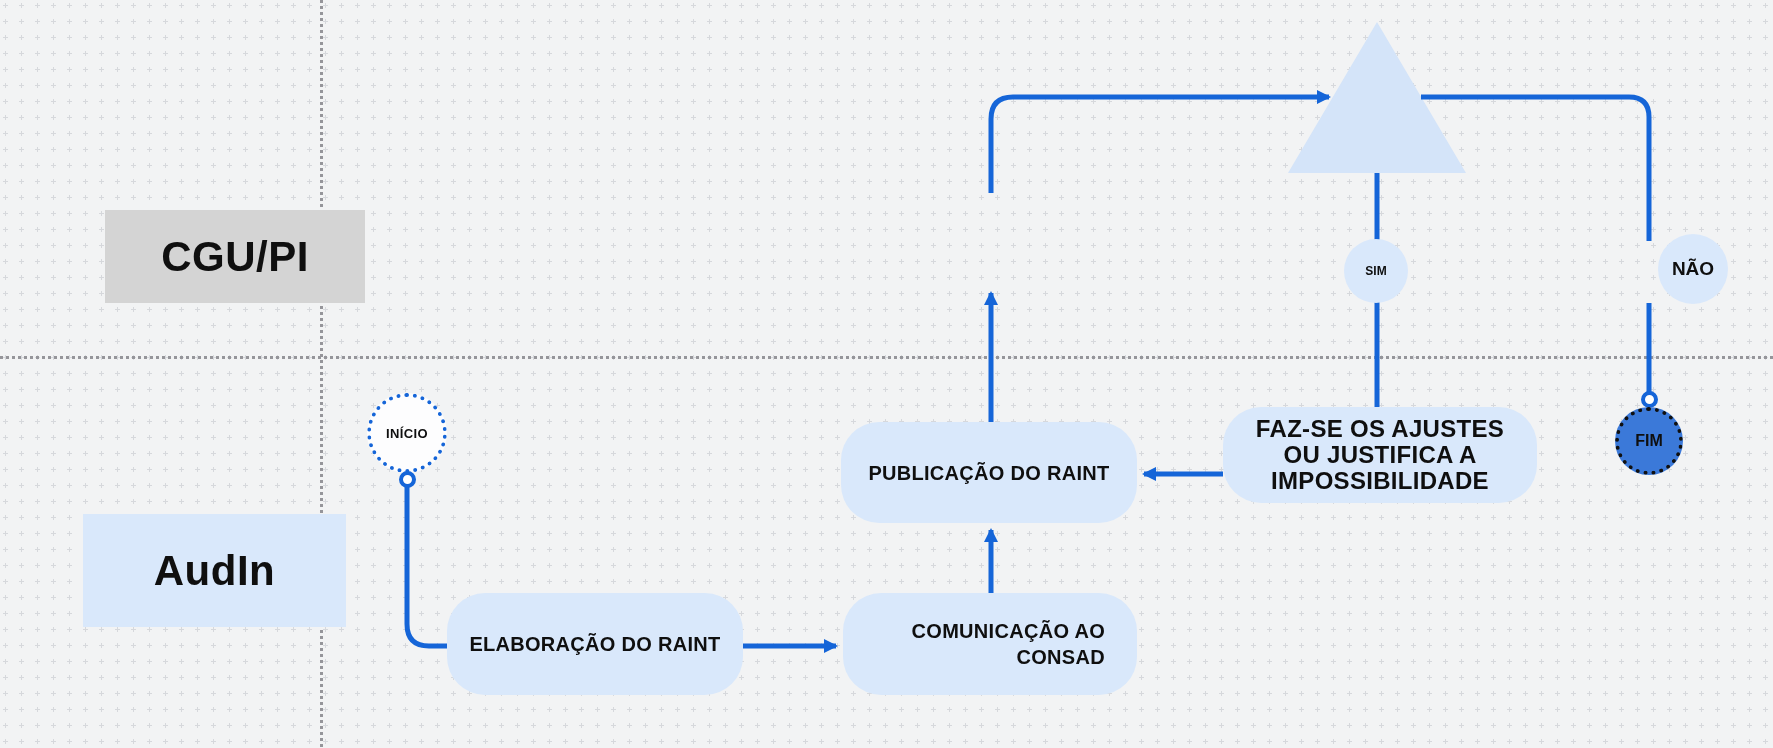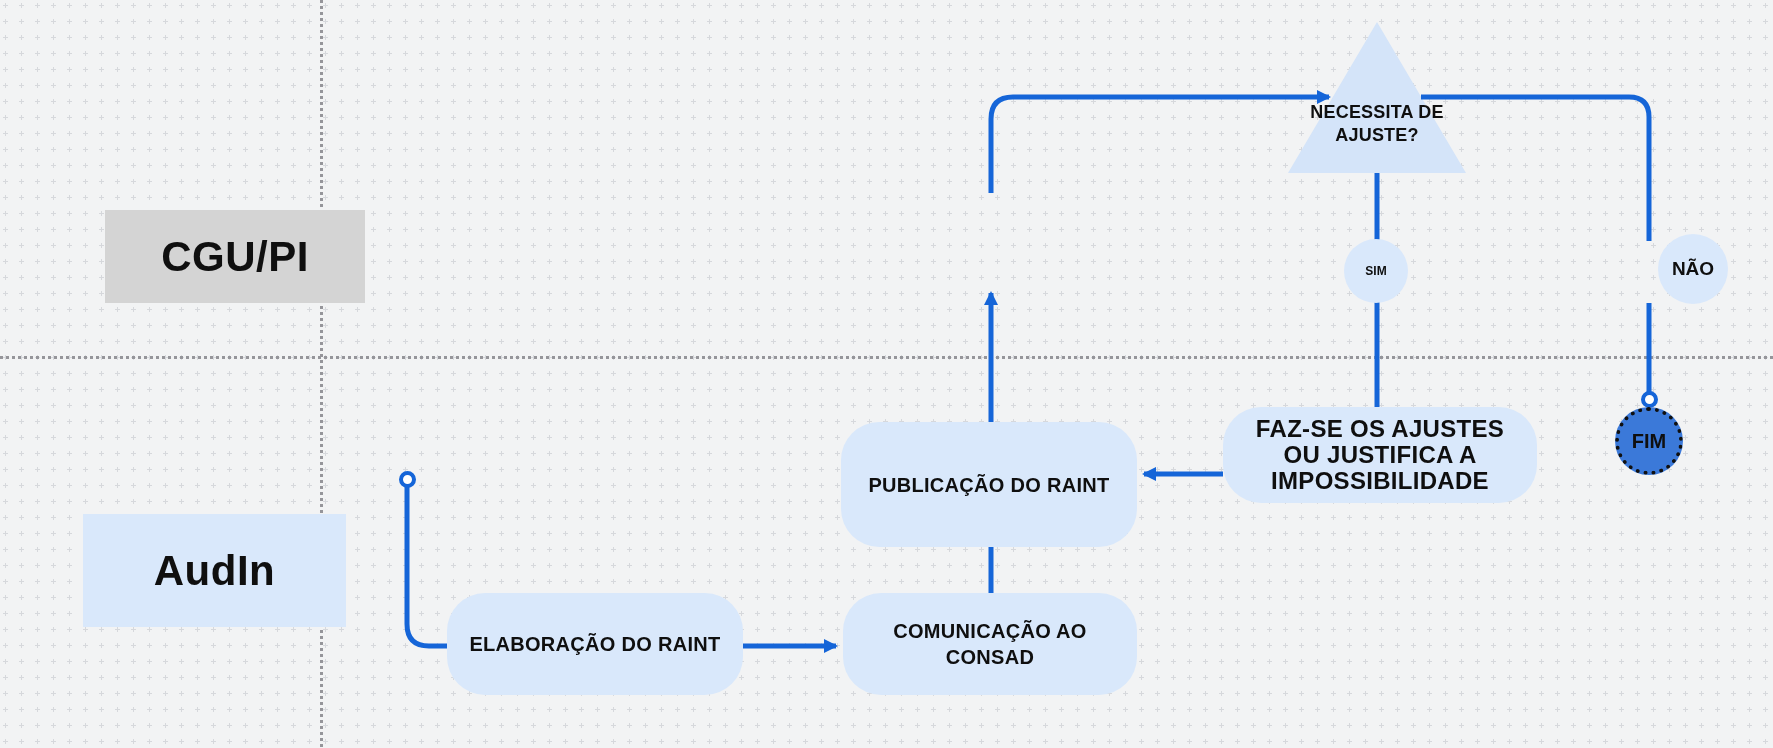--- a/index.html
+++ b/index.html
@@ -74,22 +74,22 @@
     background: #d9e8fb;
     border-radius: 38px;
     font-weight: bold;
     font-size: 20px;
     line-height: 26px;
     letter-spacing: 0.3px;
     color: #0f0f0f;
   }
   .node-elaboracao  { left: 447px;  top: 593px; width: 296px; height: 102px; }
   .node-comunicacao { left: 843px;  top: 593px; width: 294px; height: 102px; }
-  .node-comunicacao span { display: inline-block; max-width: 230px; }
-  .node-publicacao  { left: 841px;  top: 422px; width: 296px; height: 125px; text-align: right; }
+  .node-comunicacao span { display: inline-block; max-width: 230px; text-align: right; }
+  .node-publicacao  { left: 841px;  top: 422px; width: 296px; height: 101px; text-align: right; }
   .node-apreciacao  { left: 837px;  top: 193px; width: 306px; height: 95px;  }
   .node-ajustes     { left: 1223px; top: 407px; width: 314px; height: 96px; font-size: 24px; }
   .node-ajustes span { display: inline-block; max-width: 250px; }
 
   
   .circle {
     position: absolute;
     box-sizing: border-box;
     display: flex;
     align-items: center;
@@ -110,21 +110,21 @@
     background: #d9e8fb; font-size: 12px;
   }
   .circle-nao {
     left: 1658px; top: 234px; width: 70px; height: 70px;
     background: #d9e8fb; font-size: 19px; text-align: center;
   }
   .circle-fim {
     left: 1615px; top: 407px; width: 68px; height: 68px;
     background: #3b79d9;
     border: 4px dotted #101010;
-    font-size: 20px;
+    font-size: 16px;
   }
   .ring {
     position: absolute;
     box-sizing: border-box;
     width: 17px; height: 17px;
     border-radius: 50%;
     background: #ffffff;
     border: 4px solid #1565d8;
   }
   .ring-inicio { left: 399px;  top: 471px; }
@@ -170,38 +170,38 @@
     <path class="conn" d="M 1649 303 L 1649 393"></path>
   </svg>
 
   <div class="lane-label lane-cgu">
     <span>CGU/PI</span>
   </div>
   <div class="lane-label lane-audin">
     <span>AudIn</span>
   </div>
 
+  <div class="circle circle-inicio">
+    <span>INÍCIO</span>
+  </div>
   <div class="ring ring-inicio"></div>
 
   <div class="node node-elaboracao">
     <span>ELABORAÇÃO DO RAINT</span>
   </div>
 
   <div class="node node-comunicacao">
     <span>COMUNICAÇÃO AO CONSAD</span>
   </div>
 
   <div class="node node-publicacao">
     <span>PUBLICAÇÃO DO RAINT</span>
   </div>
 
 
-  <div class="decision-label">
-    <span>NECESSITA DE AJUSTE?</span>
-  </div>
 
   <div class="circle circle-sim">
     <span>SIM</span>
   </div>
 
   <div class="circle circle-nao">
     <span>NÃO</span>
   </div>
 
   <div class="node node-ajustes">

